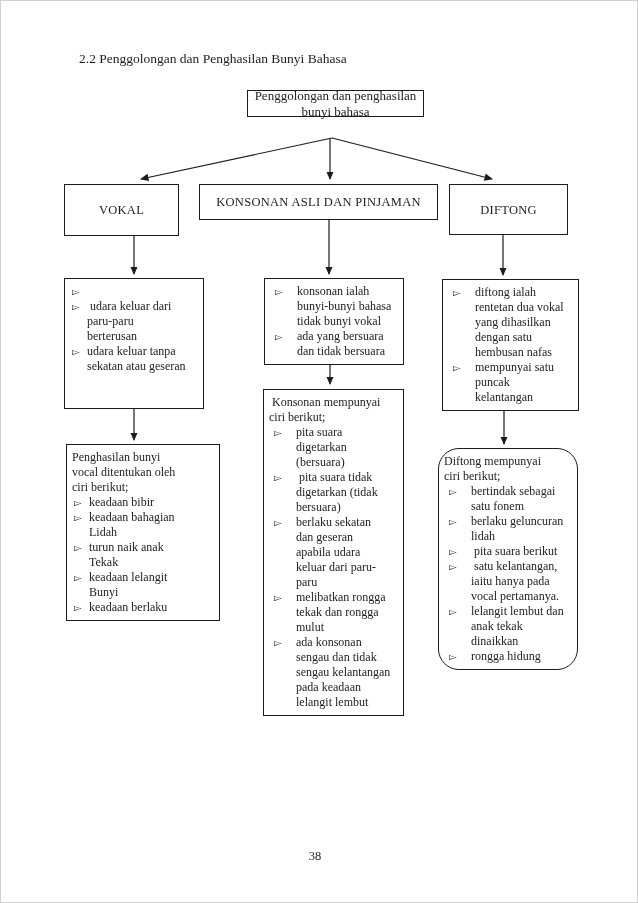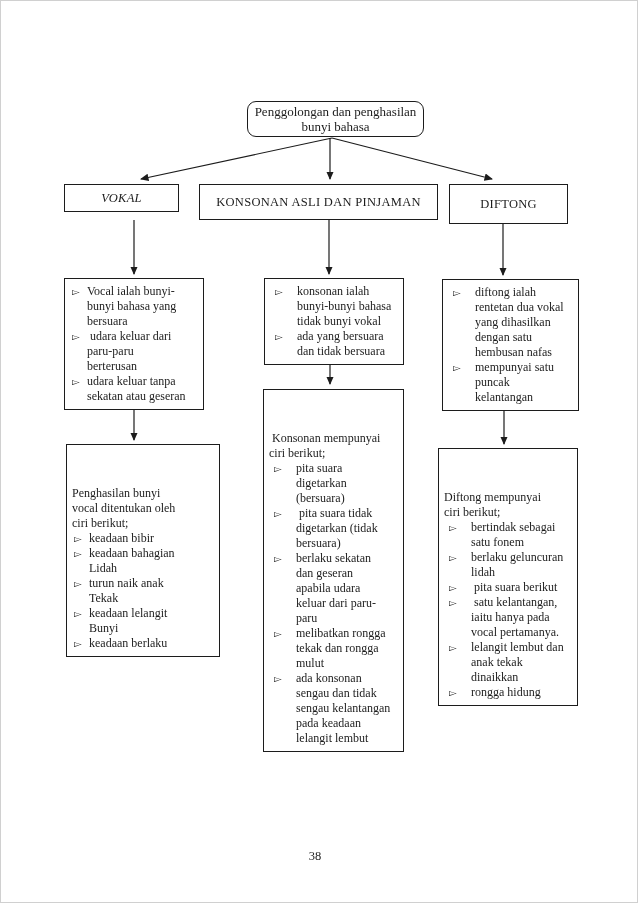--- a/index.html
+++ b/index.html
@@ -30,80 +30,78 @@
   .node-box {
     display:flex; align-items:center; justify-content:center;
     text-align:center;
   }
   .root-box { font-size:13px; line-height:15.5px; padding:0 6px; }
   .branch-box { font-size:12.5px; line-height:14px; letter-spacing:0.3px; }
   .detail-box {
     font-size:12px; line-height:15px;
     padding:5px 3px 5px 5px;
   }
-  .bheading { white-space:pre-wrap;margin-top:36px; }
+  .bheading { white-space:pre-wrap; }
   .blist { list-style:none; margin:0; padding:0; }
   .blist li { display:flex; align-items:flex-start; }
   .bullet {
     font-family:"DejaVu Sans",sans-serif;
     font-size:10px; line-height:15px;
     flex:0 0 15px; width:15px; margin-left:2px;
     color:#1c1c1c;
   }
   .blist.wide .bullet { flex-basis:22px; width:22px; margin-left:5px; }
   .item-text { flex:1; white-space:pre-wrap; }
   .page-number {
     position:absolute; left:0; right:8px; top:848px;
     text-align:center; font-size:12.5px;
   }
 </style>
 </head>
 <body>
 
 <div class="page">
 
+  <div class="doc-title">2.2 Penggolongan dan Penghasilan Bunyi Bahasa</div>
 
   <svg class="connectors" width="638" height="903" viewBox="0 0 638 903">
     <defs>
       <marker id="arrow" markerWidth="9" markerHeight="8" refX="7.5" refY="3.75" orient="auto" markerUnits="userSpaceOnUse">
         <path d="M0,0 L8.5,3.75 L0,7.5 Z" fill="#1c1c1c"></path>
       </marker>
     </defs>
     <line x1="331" y1="137" x2="140" y2="178" stroke="#1c1c1c" stroke-width="1.2" marker-end="url(#arrow)"></line>
     <line x1="329" y1="137" x2="329" y2="178" stroke="#1c1c1c" stroke-width="1.2" marker-end="url(#arrow)"></line>
     <line x1="331" y1="137" x2="491" y2="178" stroke="#1c1c1c" stroke-width="1.2" marker-end="url(#arrow)"></line>
     <line x1="133" y1="219" x2="133" y2="273" stroke="#1c1c1c" stroke-width="1.2" marker-end="url(#arrow)"></line>
     <line x1="328" y1="219" x2="328" y2="273" stroke="#1c1c1c" stroke-width="1.2" marker-end="url(#arrow)"></line>
     <line x1="502" y1="219" x2="502" y2="274" stroke="#1c1c1c" stroke-width="1.2" marker-end="url(#arrow)"></line>
     <line x1="133" y1="408" x2="133" y2="439" stroke="#1c1c1c" stroke-width="1.2" marker-end="url(#arrow)"></line>
     <line x1="329" y1="361" x2="329" y2="383" stroke="#1c1c1c" stroke-width="1.2" marker-end="url(#arrow)"></line>
     <line x1="503" y1="406" x2="503" y2="443" stroke="#1c1c1c" stroke-width="1.2" marker-end="url(#arrow)"></line>
   </svg>
 
-  <div class="box node-box root-box" style="left:246px; top:100px; width:177px; height:36px;border-radius:9px;">
+  <div class="box node-box root-box" style="left:246px; top:89px; width:177px; height:27px;">
     <span>Penggolongan dan penghasilan bunyi bahasa</span>
   </div>
 
-  <div class="box node-box branch-box" style="left:63px; top:183px; width:115px; height:28px;font-style:italic;">
+  <div class="box node-box branch-box" style="left:63px; top:183px; width:115px; height:52px;">
     <span>VOKAL</span>
   </div>
   <div class="box node-box branch-box" style="left:198px; top:183px; width:239px; height:36px;">
     <span>KONSONAN ASLI DAN PINJAMAN</span>
   </div>
-  <div class="box node-box branch-box" style="left:448px; top:183px; width:119px; height:40px;">
+  <div class="box node-box branch-box" style="left:448px; top:183px; width:119px; height:51px;">
     <span>DIFTONG</span>
   </div>
 
   <div class="box detail-box" style="left:63px; top:277px; width:140px; min-height:131px;">
     <ul class="blist">
         <li>
           <span class="bullet">▻</span>
-          <span class="item-text">Vocal ialah bunyi-
-bunyi bahasa yang
-bersuara</span>
         </li>
         <li>
           <span class="bullet">▻</span>
           <span class="item-text"> udara keluar dari
 paru-paru
 berterusan</span>
         </li>
         <li>
           <span class="bullet">▻</span>
           <span class="item-text">udara keluar tanpa
@@ -209,21 +207,21 @@
 hembusan nafas</span>
         </li>
         <li>
           <span class="bullet">▻</span>
           <span class="item-text">mempunyai satu
 puncak
 kelantangan</span>
         </li>
       </ul>
   </div>
-  <div class="box detail-box" style="left:437px; top:447px; width:140px; min-height:211px;">
+  <div class="box detail-box" style="left:437px; top:447px; width:140px; min-height:211px;border-radius:21px;">
     <div class="bheading">Diftong mempunyai
 ciri berikut;</div>
     <ul class="blist wide">
         <li>
           <span class="bullet">▻</span>
           <span class="item-text">bertindak sebagai
 satu fonem</span>
         </li>
         <li>
           <span class="bullet">▻</span>

